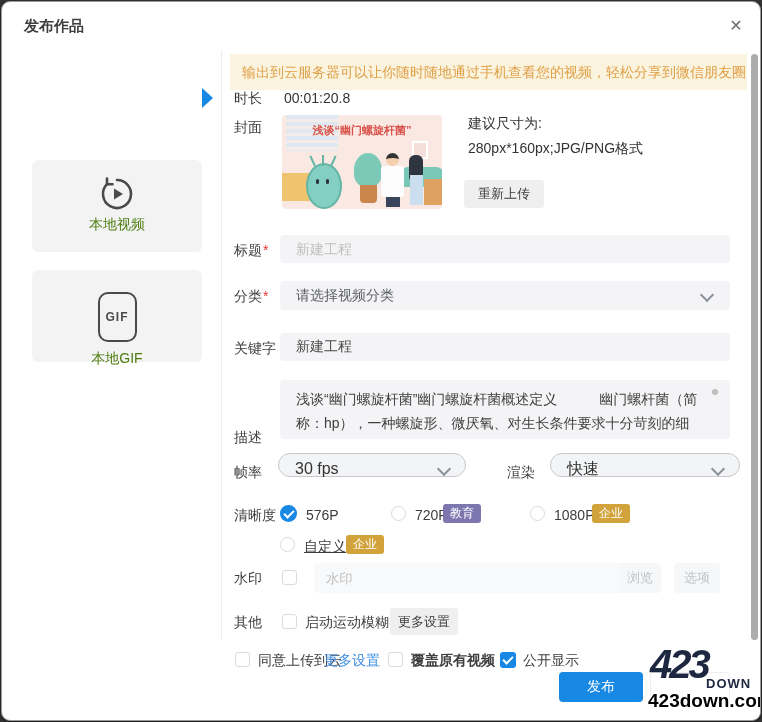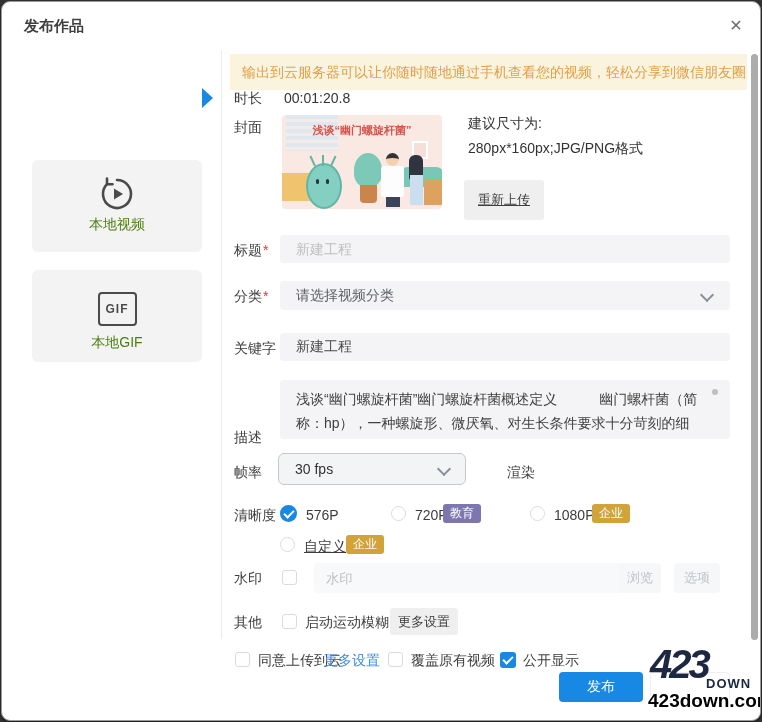--- a/index.html
+++ b/index.html
@@ -11,35 +11,35 @@
   .dialog-title{left:22px;top:15px;font-size:15px;font-weight:bold;color:#3f3f3f;}
   .close-btn{left:722px;top:12px;width:24px;height:24px;font-size:16px;color:#6e6e6e;text-align:center;line-height:24px;cursor:pointer;}
 
   
   .side-card{left:30px;width:170px;height:92px;border-radius:6px;background:#f3f3f4;text-align:center;cursor:pointer;}
   .side-card.active{background:#1788e3;}
   .side-arrow{left:200px;top:86px;width:0;height:0;border-top:10px solid transparent;border-bottom:10px solid transparent;border-left:11px solid #1788e3;}
   .side-icon{display:block;margin:16px auto 4px;}
   .side-label{font-size:14px;color:#4d7c0f;}
   .side-card.active .side-label{color:#fff;}
-  .gif-box{display:inline-block;margin-top:22px;padding:8px 6px;border:2px solid #4a4a4a;border-radius:4px;font-size:12px;font-weight:bold;color:#4a4a4a;letter-spacing:1px;}
+  .gif-box{display:inline-block;margin-top:22px;padding:16px 6px;border:2px solid #4a4a4a;border-radius:10px;font-size:12px;font-weight:bold;color:#4a4a4a;letter-spacing:1px;}
   .v-divider{left:219px;top:48px;width:1px;height:589px;background:#ececec;}
 
   
   .notice{left:228px;top:52px;width:517px;height:36px;background:#faf3de;color:#e0a048;font-size:14px;line-height:36px;padding-left:12px;box-sizing:border-box;white-space:nowrap;overflow:hidden;}
   .flabel{font-size:14px;color:#3d3d3d;white-space:nowrap;}
   .req{color:#e33;margin-left:1px;}
   .fvalue{font-size:14px;color:#333;}
 
   .field{background:#f4f4f6;border-radius:4px;box-sizing:border-box;font-size:14px;}
   .input-text{border:none;outline:none;padding:0 16px;color:#555;}
   .input-text::placeholder{color:#bfbfbf;}
   .select-flat{left:278px;width:450px;height:29px;line-height:29px;padding:0 16px;color:#5c6066;cursor:pointer;}
   .chev{position:absolute;width:8px;height:8px;border-right:2px solid #8a9099;border-bottom:2px solid #8a9099;transform:rotate(45deg);}
-  .select-box{height:32px;line-height:30px;background:#f3f4f6;border:1px solid #c6c8cd;border-radius:6px;box-sizing:border-box;padding:0 16px;font-size:14px;color:#333;cursor:pointer;}
+  .select-box{height:24px;line-height:30px;background:#f3f4f6;border:1px solid #c6c8cd;border-radius:12px;box-sizing:border-box;padding:0 16px;font-size:16px;color:#333;cursor:pointer;}
 
   .textarea{left:278px;top:378px;width:450px;height:59px;padding:7px 26px 7px 16px;font-size:14px;line-height:24px;color:#3f3f3f;overflow:hidden;}
   .ta-dot{left:710px;top:387px;width:6px;height:6px;border-radius:50%;background:#bfbfbf;}
 
   
   .radio{width:15px;height:15px;border:1px solid #d8dbe0;border-radius:50%;background:#fff;box-sizing:border-box;cursor:pointer;}
   .radio-checked{width:17px;height:17px;border-radius:50%;background:#1788e3;cursor:pointer;}
   .cbox{width:15px;height:15px;border:1px solid #d7dbe2;border-radius:3px;background:#fff;box-sizing:border-box;cursor:pointer;}
   .cbox-checked{width:16px;height:16px;border-radius:3px;background:#1788e3;cursor:pointer;}
   .tick{position:absolute;left:5px;top:2px;width:4px;height:8px;border-right:2px solid #fff;border-bottom:2px solid #fff;transform:rotate(45deg);}
@@ -132,21 +132,21 @@
       <div class="abs th-pot"></div>
       <div class="abs th-doc-head"></div>
       <div class="abs th-doc-body"></div>
       <div class="abs th-doc-legs"></div>
       <div class="abs th-woman-hair"></div>
       <div class="abs th-woman-body"></div>
       <div class="abs th-title">浅谈“幽门螺旋杆菌”</div>
     </div>
     <div class="abs fvalue" style="left:466px;top:113px;">建议尺寸为:</div>
     <div class="abs fvalue" style="left:466px;top:138px;">280px*160px;JPG/PNG格式</div>
-    <button class="abs btn-gray" style="left:462px;top:178px;width:80px;height:40px;text-decoration:underline;">重新上传</button>
+    <button class="abs btn-gray" style="left:462px;top:178px;width:80px;height:28px;">重新上传</button>
 
     <div class="abs flabel" style="left:232px;top:240px;">
       <span>标题</span><span class="req">*</span>
     </div>
     <input class="abs field input-text" style="left: 278px; top: 233px; width: 450px; height: 28px;" placeholder="新建工程">
 
     <div class="abs flabel" style="left:232px;top:286px;">
       <span>分类</span><span class="req">*</span>
     </div>
     <div class="abs field select-flat" style="top:279px;">
@@ -160,20 +160,24 @@
     <div class="abs flabel" style="left:232px;top:403px;margin-top:24px;">描述</div>
     <div class="abs field textarea">浅谈“幽门螺旋杆菌”幽门螺旋杆菌概述定义　　　幽门螺杆菌（简称：hp），一种螺旋形、微厌氧、对生长条件要求十分苛刻的细菌，生存于胃部及</div>
     <div class="abs ta-dot"></div>
 
     <div class="abs flabel" style="left:232px;top:462px;">帧率</div>
     <div class="abs select-box" style="left:276px;top:451px;width:188px;">
       <span>30 fps</span>
       <span class="chev" style="right:16px;top:10px;"></span>
     </div>
     <div class="abs flabel" style="left:505px;top:462px;">渲染</div>
+    <div class="abs select-box" style="left:548px;top:451px;width:190px;">
+      <span>快速</span>
+      <span class="chev" style="right:16px;top:10px;"></span>
+    </div>
 
     <div class="abs flabel" style="left:232px;top:505px;">清晰度</div>
     <div class="abs radio-checked" style="left:278px;top:503px;">
         <span class="tick"></span>
       </div>
     <div class="abs opt-label" style="left:304px;top:505px;">576P</div>
     <div class="abs radio" style="left:389px;top:504px;"></div>
     <div class="abs opt-label" style="left:413px;top:505px;">720P</div>
     <div class="abs badge badge-edu" style="left:441px;top:502px;">教育</div>
     <div class="abs radio" style="left:528px;top:504px;"></div>
@@ -191,21 +195,21 @@
 
     <div class="abs flabel" style="left:232px;top:612px;">其他</div>
     <div class="abs cbox" style="left:280px;top:612px;"></div>
     <div class="abs opt-label" style="left:303px;top:612px;">启动运动模糊</div>
     <button class="abs btn-gray" style="left:388px;top:606px;width:68px;height:27px;">更多设置</button>
 
     <div class="abs cbox" style="left:233px;top:650px;"></div>
     <div class="abs opt-label" style="left:256px;top:650px;">同意上传到云</div>
     <div class="abs link" style="left:322px;top:650px;">更多设置</div>
     <div class="abs cbox" style="left:386px;top:650px;"></div>
-    <div class="abs opt-label" style="left:409px;top:650px;">覆盖原有视频</div>
+    <div class="abs opt-label" style="left:409px;top:650px;font-weight:bold;">覆盖原有视频</div>
     <div class="abs cbox-checked" style="left:498px;top:650px;">
         <span class="tick"></span>
       </div>
     <div class="abs opt-label" style="left:521px;top:650px;">公开显示</div>
 
     <button class="abs btn-primary" style="left:557px;top:670px;width:84px;height:30px;">发布</button>
     <button class="abs btn-plain" style="left:648px;top:670px;width:80px;height:30px;"></button>
 
     <div class="abs wm">
       <div class="abs wm-423">423</div>

